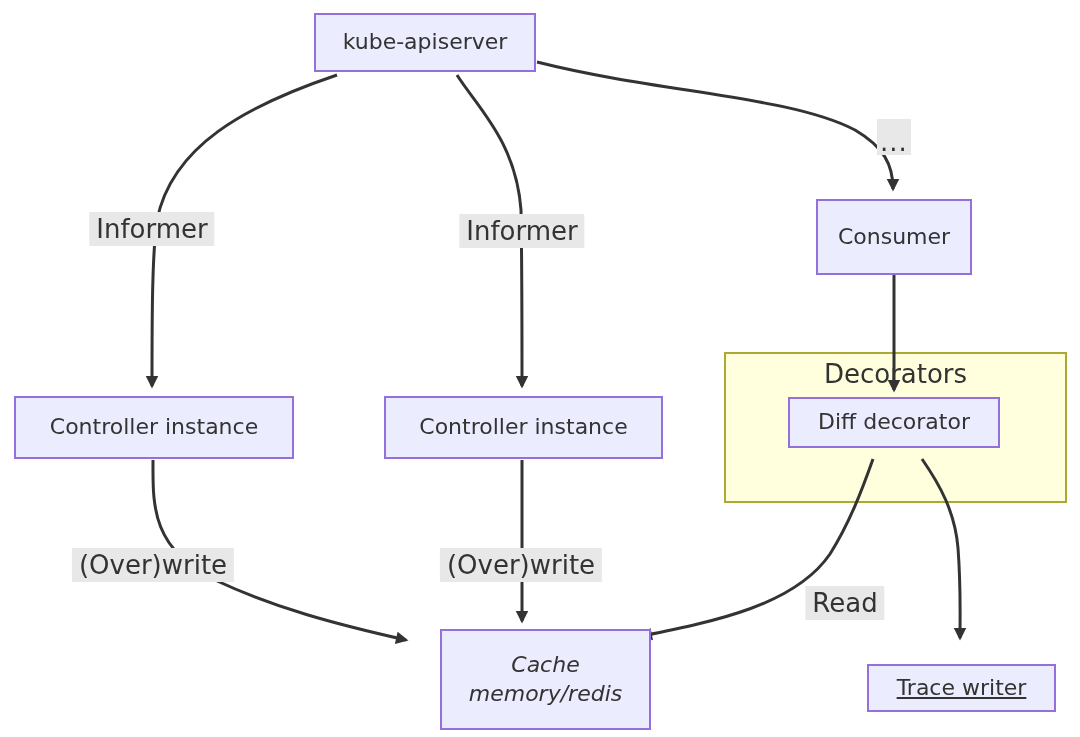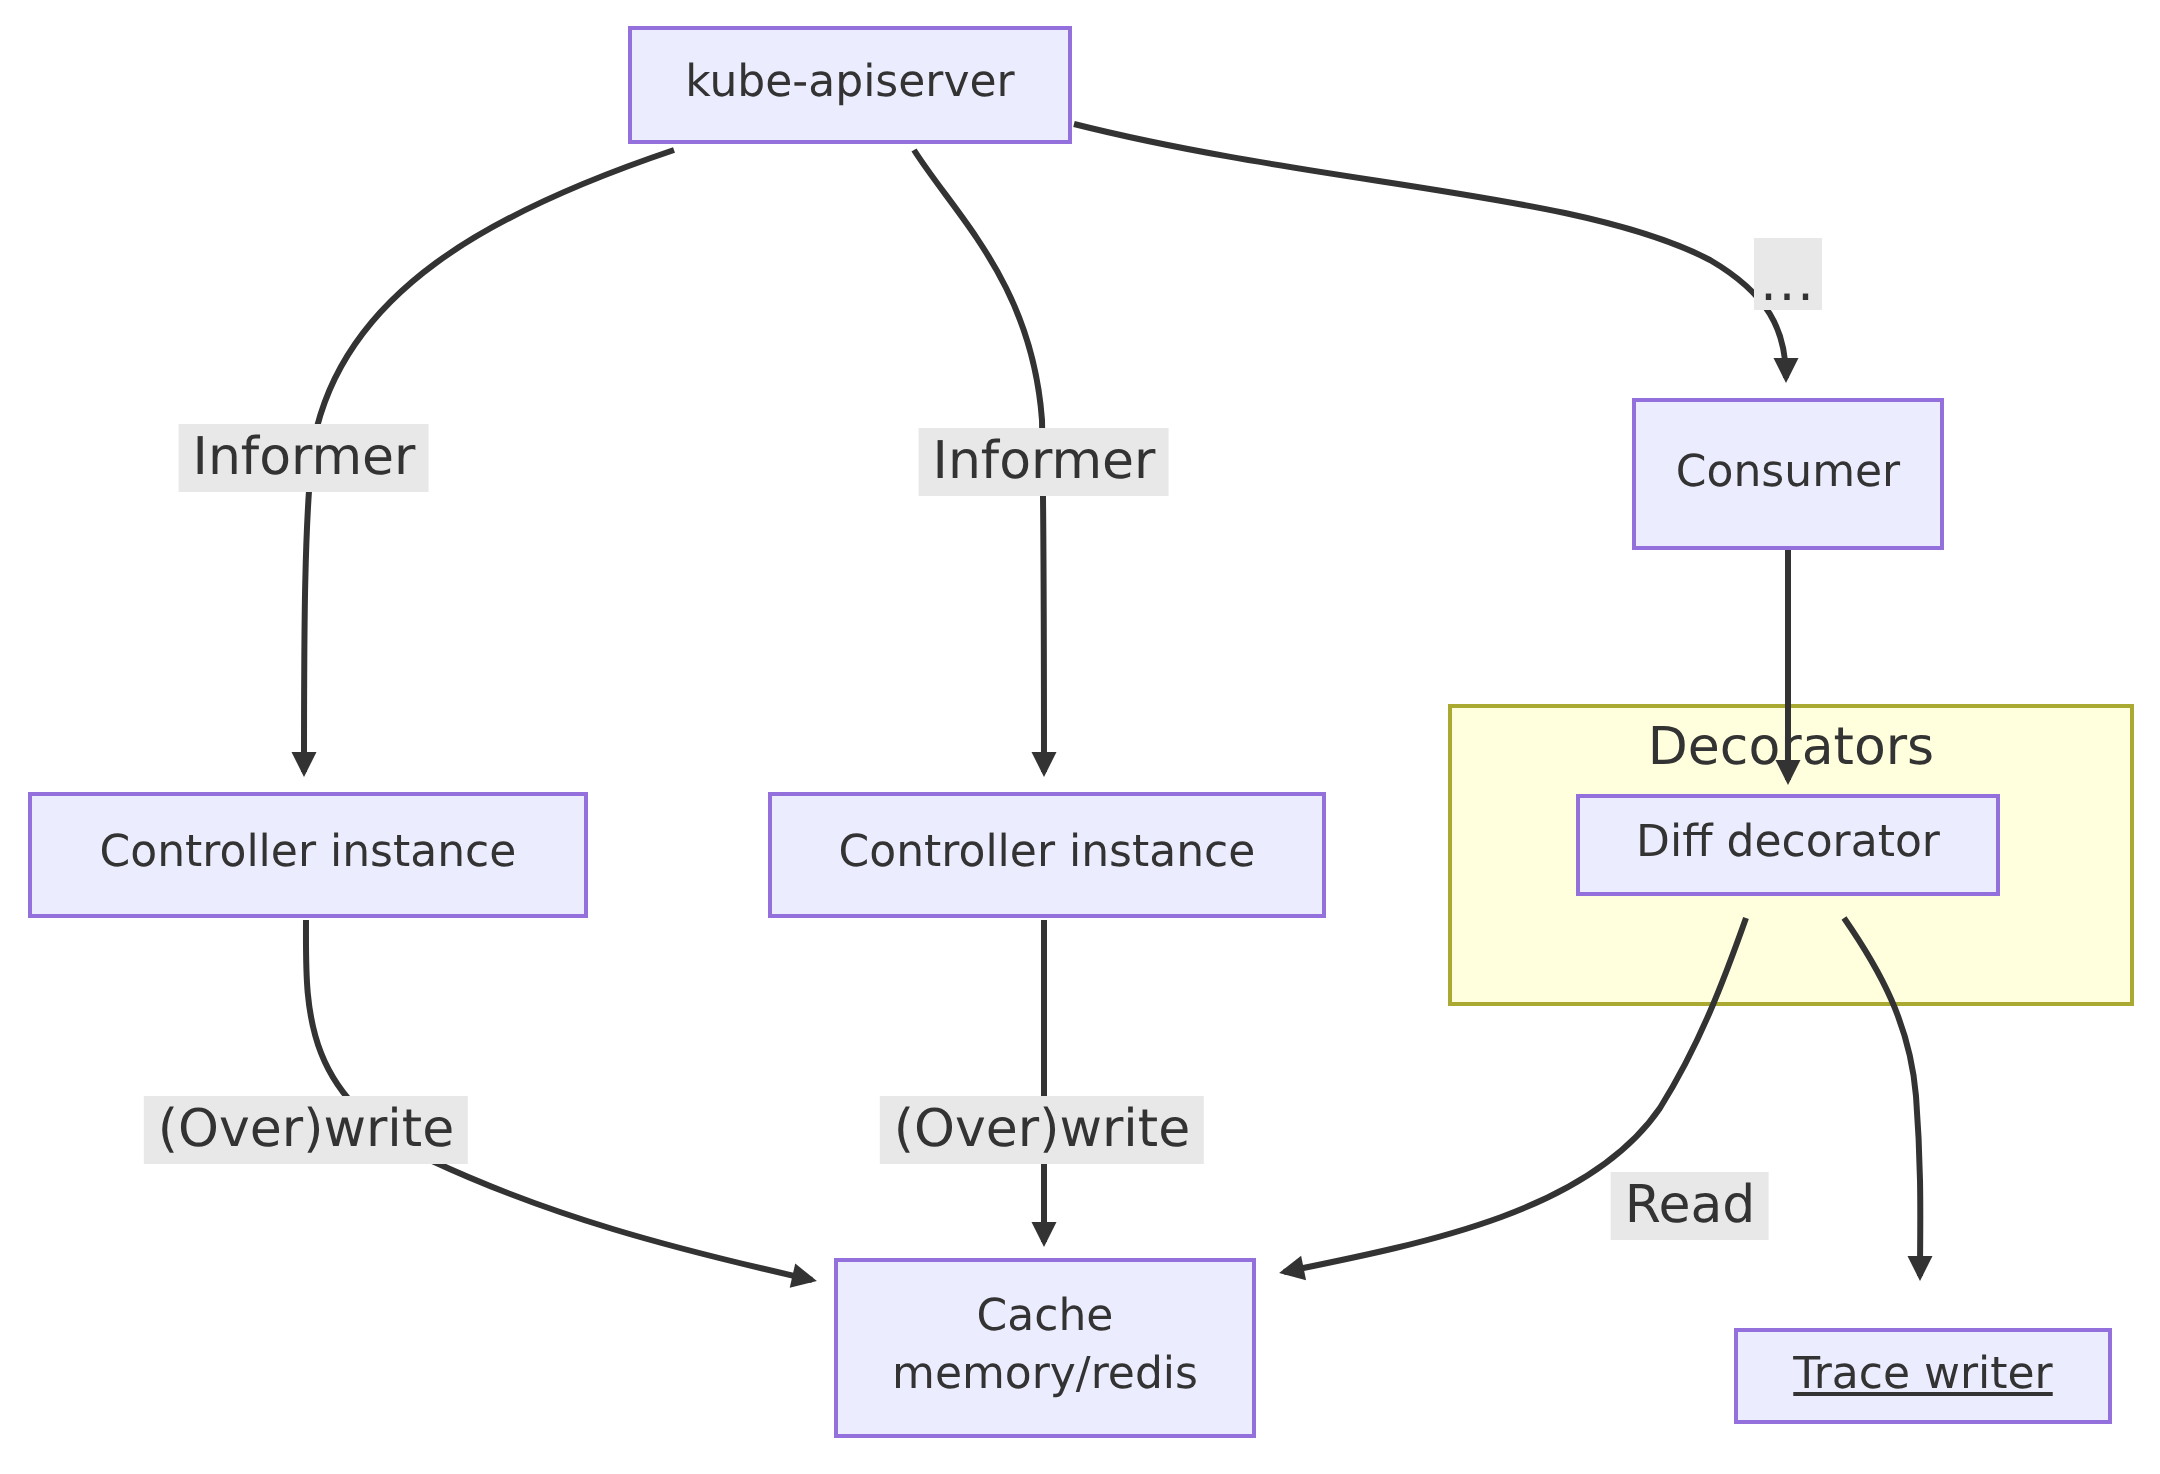--- a/index.html
+++ b/index.html
@@ -59,21 +59,21 @@
     line-height: 1.3;
     color: #333333;
     z-index: 2;
     white-space: pre-line;
   }
   #n-kube     { left: 314px; top:  13px; width: 222px; height: 59px; }
   #n-ctrl1    { left:  14px; top: 396px; width: 280px; height: 63px; }
   #n-ctrl2    { left: 384px; top: 396px; width: 279px; height: 63px; }
   #n-consumer { left: 816px; top: 199px; width: 156px; height: 76px; }
   #n-diff     { left: 788px; top: 397px; width: 212px; height: 51px; }
-  #n-cache    { left: 417px; top: 629px; width: 211px; height: 90px; }
+  #n-cache    { left: 440px; top: 629px; width: 211px; height: 101px; font-style: italic; }
   #n-trace    { left: 867px; top: 664px; width: 189px; height: 48px; text-decoration: underline; }
   
   .elabel {
     position: absolute;
     transform: translate(-50%, -50%);
     background: #E8E8E8;
     color: #333333;
     font-size: 26px;
     line-height: 1.0;
     padding: 4px 7px;

